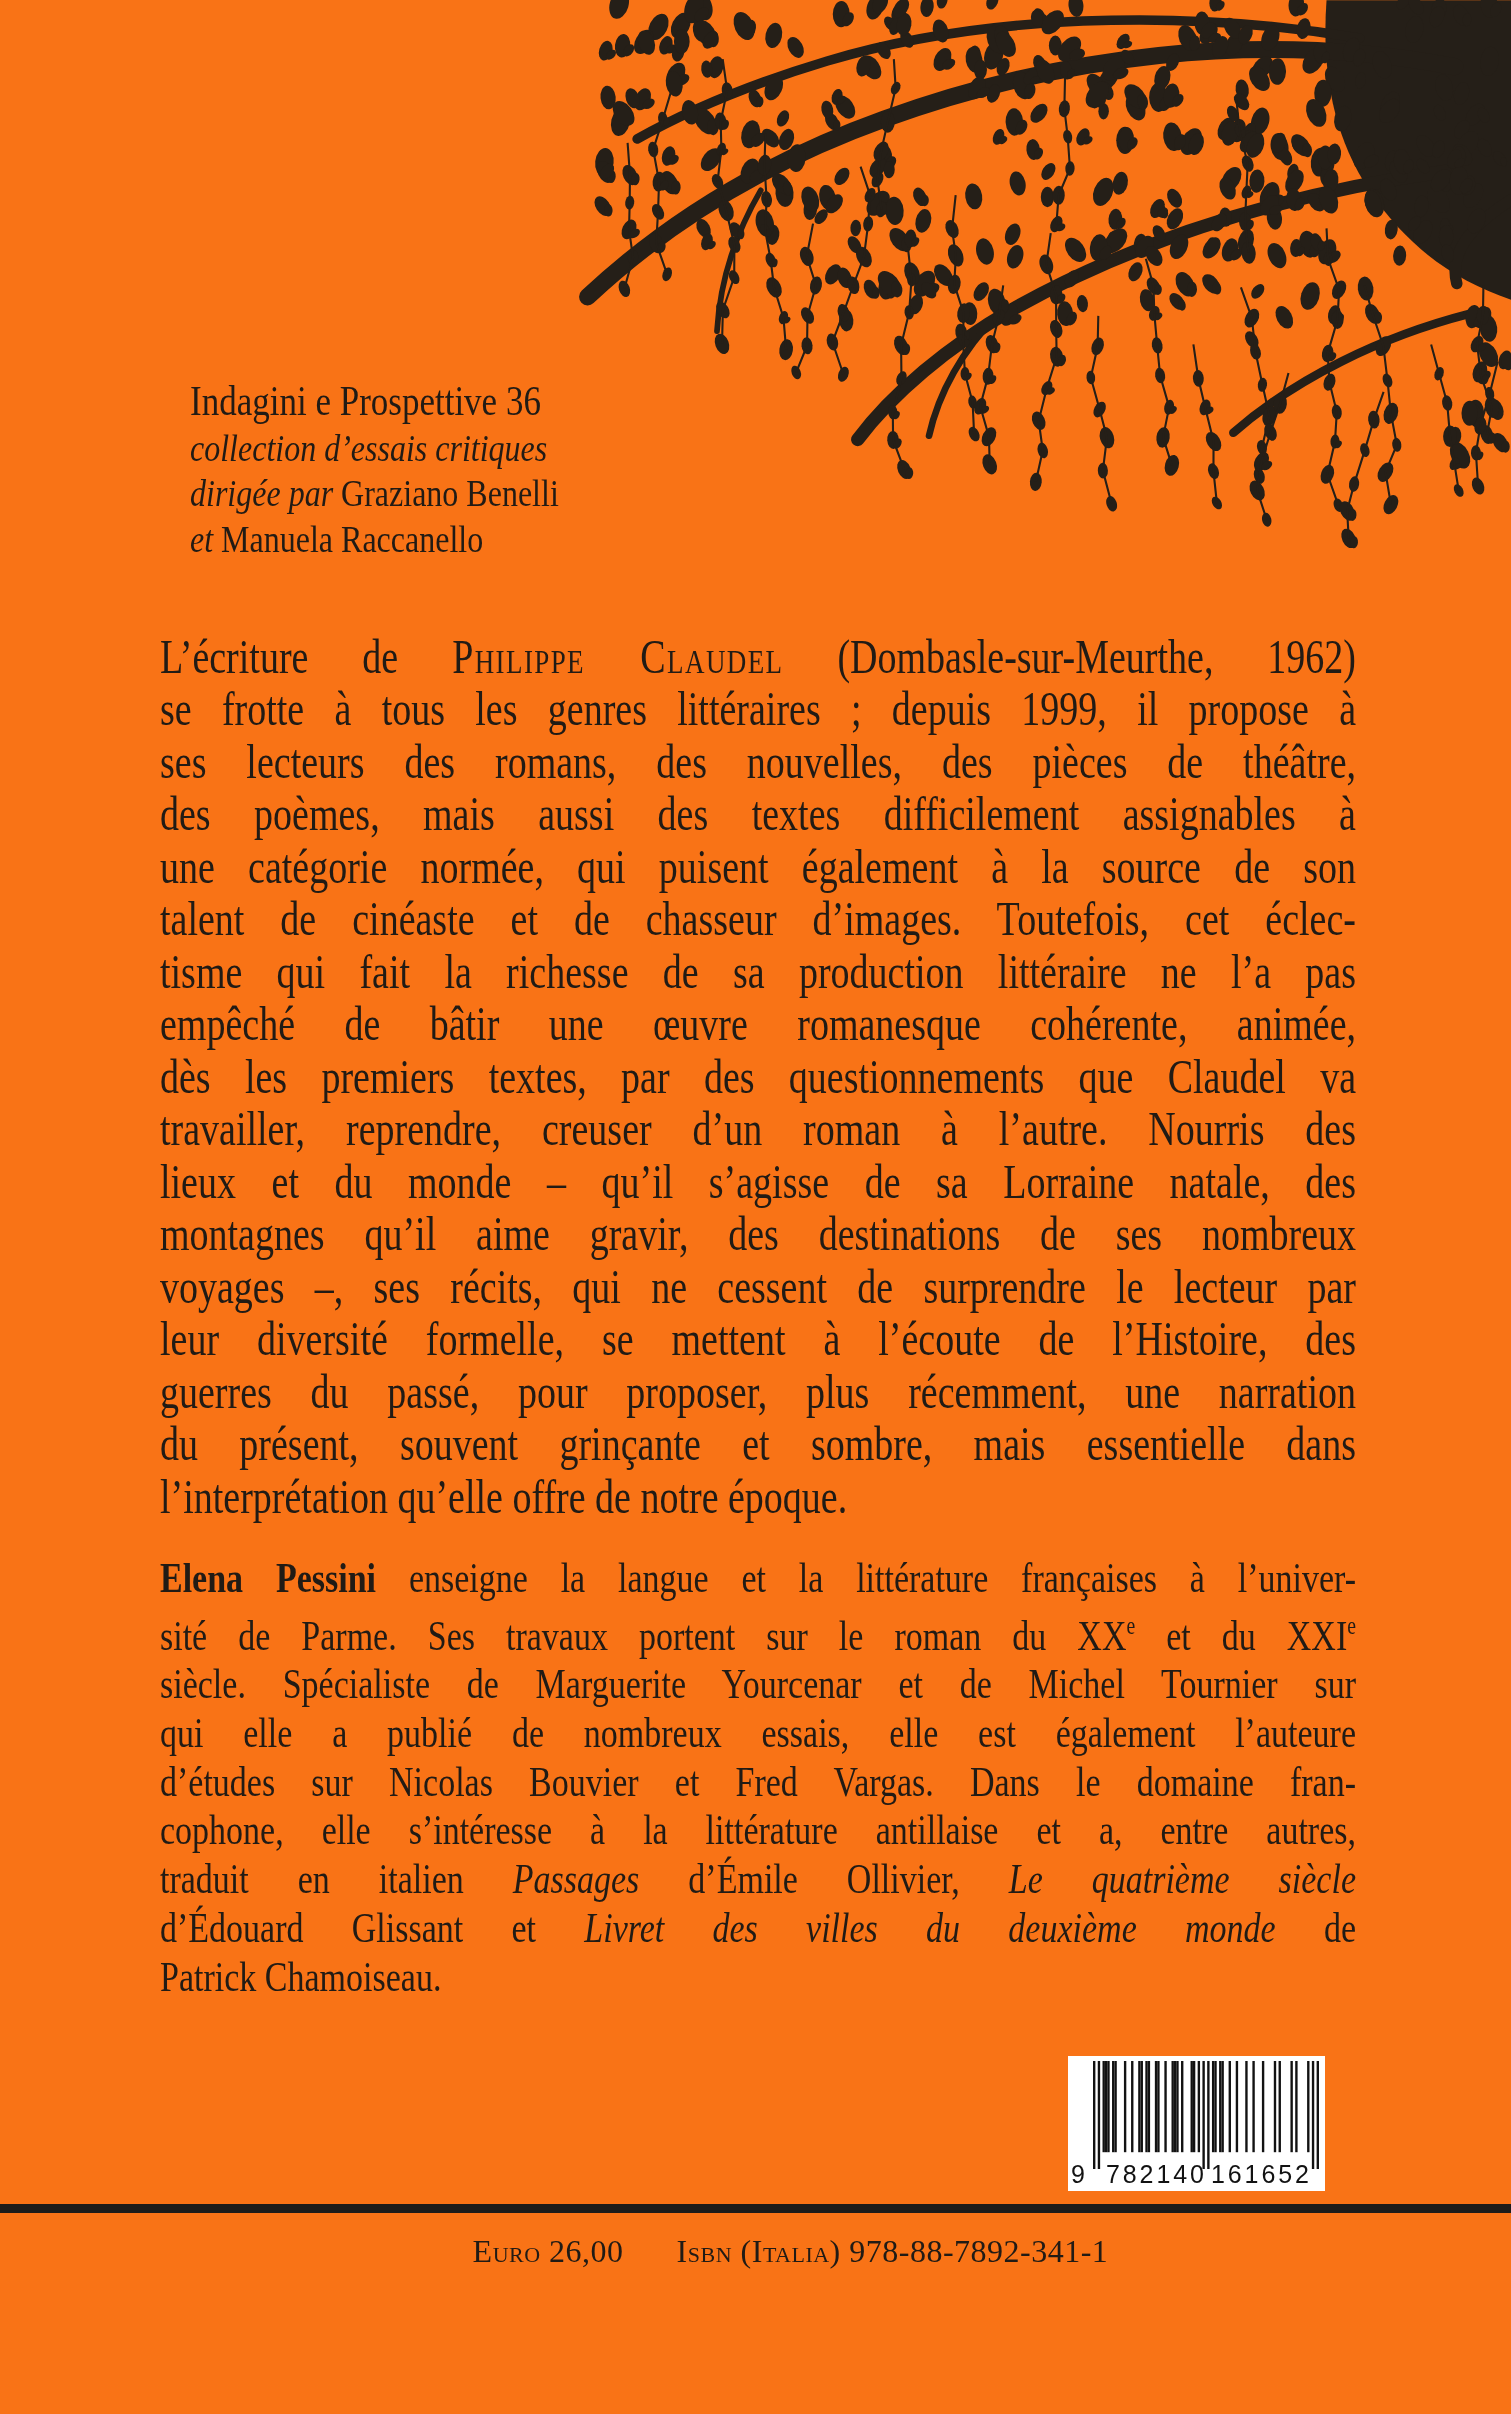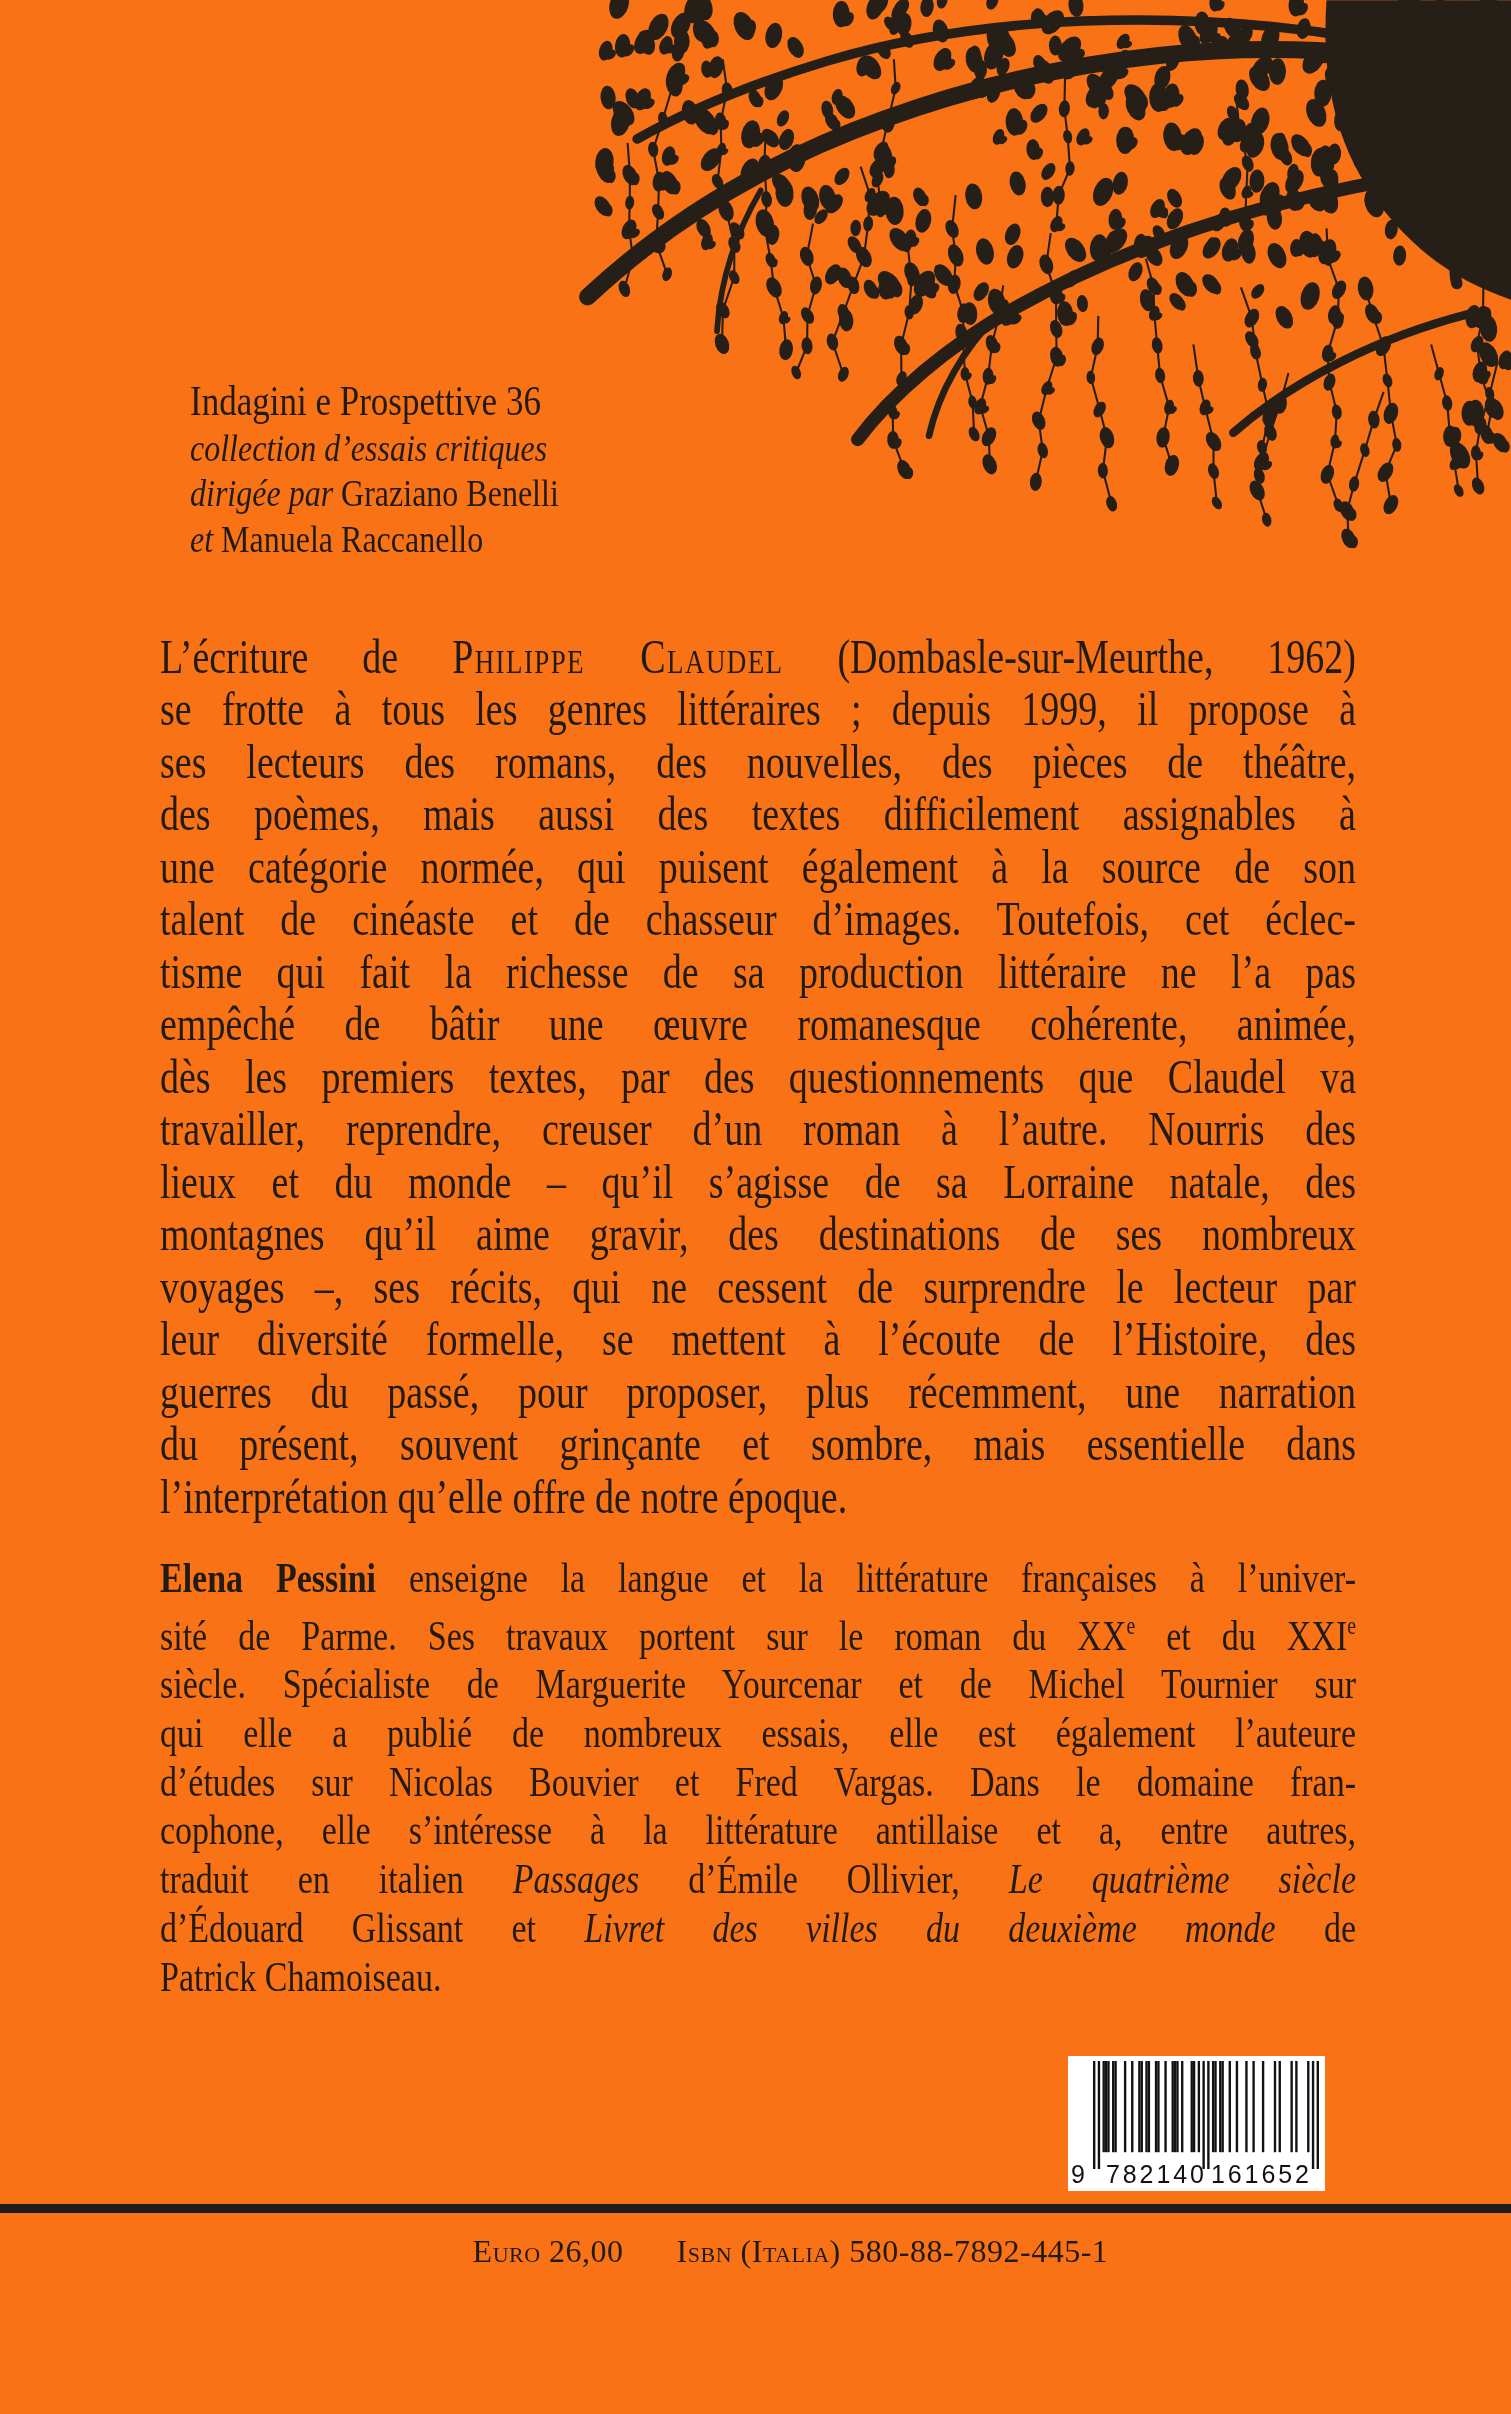--- a/index.html
+++ b/index.html
@@ -764,17 +764,17 @@
       </svg>
     <span class="bc-digit bc-first">9</span>
     <span class="bc-digit bc-g1">782140</span>
     <span class="bc-digit bc-g2">161652</span>
   </div>
 
   <div class="rule"></div>
 
   <div class="footer">
     <span class="sc">Euro 26,00</span>
-    <span class="sc">Isbn (Italia) 580-88-7892-445-1</span>
+    <span class="sc">Isbn (Italia) 978-88-7892-341-1</span>
   </div>
 
 </div>
 
 
 </body></html>

